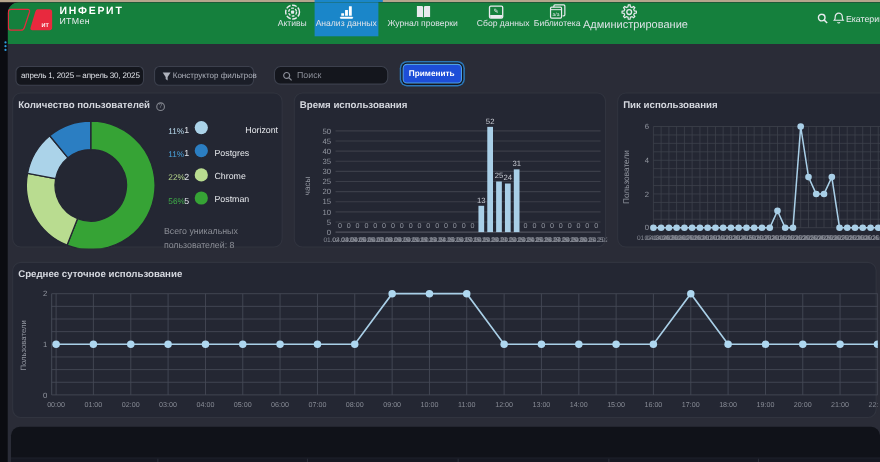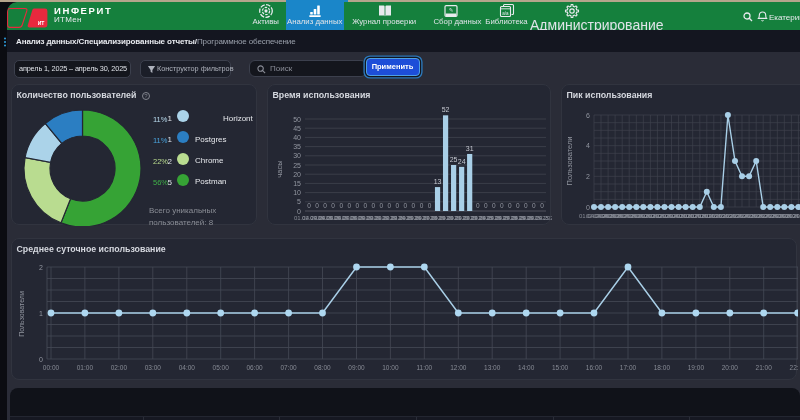--- a/index.html
+++ b/index.html
@@ -59,44 +59,41 @@
           <path d="M1.5 5.8h10" stroke="#e8eaee" stroke-width="0.9"></path>
           <text x="6.5" y="11.5" font-size="4.5" fill="#e8eaee" text-anchor="middle" font-family="Liberation Sans">a/a</text>
         </svg>
 <div style="position:absolute;top:15.5px;width:100%;font-size:7.8px;color:#dfe3e8;white-space:nowrap;">Библиотека</div>
 </div>
     <div style="position:absolute;left:523.0px;top:0;width:85px;height:28.5px;text-align:center;">
 <svg width="16" height="16" viewBox="0 0 16 16" style="position:absolute;left:34px;top:1px;">
           <path d="M8 5.2a2.8 2.8 0 1 0 0 5.6 2.8 2.8 0 0 0 0-5.6zm0 1.2a1.6 1.6 0 1 1 0 3.2 1.6 1.6 0 0 1 0-3.2z" fill="#e8eaee"></path>
           <path d="M7.2 1.5h1.6l.3 1.8 1.4.6 1.5-1 1.1 1.1-1 1.5.6 1.4 1.8.3v1.6l-1.8.3-.6 1.4 1 1.5-1.1 1.1-1.5-1-1.4.6-.3 1.8H7.2l-.3-1.8-1.4-.6-1.5 1-1.1-1.1 1-1.5-.6-1.4-1.8-.3V7.2l1.8-.3.6-1.4-1-1.5 1.1-1.1 1.5 1 1.4-.6z" fill="none" stroke="#e8eaee" stroke-width="1.1"></path>
         </svg>
-<div style="position:absolute;top:15.5px;width:100%;font-size:14px;color:#dfe3e8;white-space:nowrap;">Администрирование</div>
+<div style="position:absolute;top:15.5px;width:100%;font-size:10px;color:#dfe3e8;white-space:nowrap;">Администрирование</div>
 </div>
     <svg width="10" height="10" viewBox="0 0 10 10" style="position:absolute;left:736px;top:10.5px;">
         <circle cx="4" cy="4" r="3" fill="none" stroke="#e8eaee" stroke-width="1.3"></circle>
         <path d="M6.3 6.3L9 9" stroke="#e8eaee" stroke-width="1.3"></path>
       </svg>
     <svg width="11" height="11" viewBox="0 0 11 11" style="position:absolute;left:750px;top:9.5px;">
         <path d="M5.5 1a3.2 3.2 0 0 1 3.2 3.2c0 2.3.8 3.2 .8 3.2H1.5s.8-.9.8-3.2A3.2 3.2 0 0 1 5.5 1z" fill="none" stroke="#e8eaee" stroke-width="1.1"></path>
         <path d="M4.4 9.2a1.2 1.2 0 0 0 2.2 0" fill="none" stroke="#e8eaee" stroke-width="1"></path>
       </svg>
     <div class="abs" style="left:762px;top:11px;font-size:8px;color:#e8eaee;white-space:nowrap;">Екатерина</div>
   </div>
 
-  <div class="abs" style="left:0;top:28.5px;width:793px;height:22px;background:#141620;">
-    <div class="abs" style="left:9px;top:6.5px;font-size:8px;letter-spacing:-0.1px;color:#e9ebf0;white-space:nowrap;"><b>Анализ данных/Специализированные отчеты/</b><span style="color:#9aa0ab;">Программное обеспечение</span></div>
-  </div>
 
   <div class="abs" style="left:7px;top:58px;width:117px;height:18px;background:#14161d;border:1px solid #3c404d;border-radius:5px;font-size:7.3px;color:#dfe2e8;line-height:16px;padding-left:4px;letter-spacing:-0.15px;white-space:nowrap;">апрель 1, 2025 – апрель 30, 2025</div>
   <div class="abs" style="left:133px;top:58px;width:91px;height:18px;background:#1b1e28;border:1px solid #3c404d;border-radius:5px;font-size:7.3px;color:#aeb2bc;line-height:16px;padding-left:16px;white-space:nowrap;">Конструктор фильтров
     <svg width="9" height="9" viewBox="0 0 10 10" style="position:absolute;left:6px;top:4px;">
         <path d="M1 1h8L6 5.5V9L4 7.5V5.5z" fill="#aeb2bc"></path>
       </svg>
   </div>
-  <div class="abs" style="left:242px;top:58px;width:118px;height:17px;background:#14161d;border:1px solid #3c404d;border-radius:6px;font-size:8px;color:#8b8e98;line-height:15px;padding-left:20px;">Поиск
+  <div class="abs" style="left:242px;top:58px;width:104px;height:17px;background:#14161d;border:1px solid #3c404d;border-radius:6px;font-size:8px;color:#8b8e98;line-height:15px;padding-left:20px;">Поиск
     <svg width="9" height="9" viewBox="0 0 10 10" style="position:absolute;left:7px;top:4px;">
         <circle cx="4" cy="4" r="3" fill="none" stroke="#8b8e98" stroke-width="1.2"></circle>
         <path d="M6.3 6.3L9 9" stroke="#8b8e98" stroke-width="1.2"></path>
       </svg>
   </div>
   <div class="abs" style="left:358.5px;top:56px;width:54px;height:18px;background:#1d4ed8;border:1px solid #4fa0e2;border-radius:4px;font-size:7.5px;font-weight:bold;color:#fff;text-align:center;line-height:16.5px;box-shadow:0 0 0 1.2px #14161d,0 0 0 2.6px #2b77b8;">Применить</div>
 
   <div class="panel" style="left:4px;top:82.5px;width:246px;height:141px;">
     <div class="ptitle">Количество пользователей <span style="display:inline-block;width:8px;height:8px;border:1px solid #83868f;border-radius:50%;color:#83868f;font-weight:normal;font-size:6px;text-align:center;line-height:7px;vertical-align:0.5px;margin-left:3px;">?</span></div>
     <svg width="246" height="141" viewBox="0 0 246 141" style="position:absolute;left:0;top:0;">

